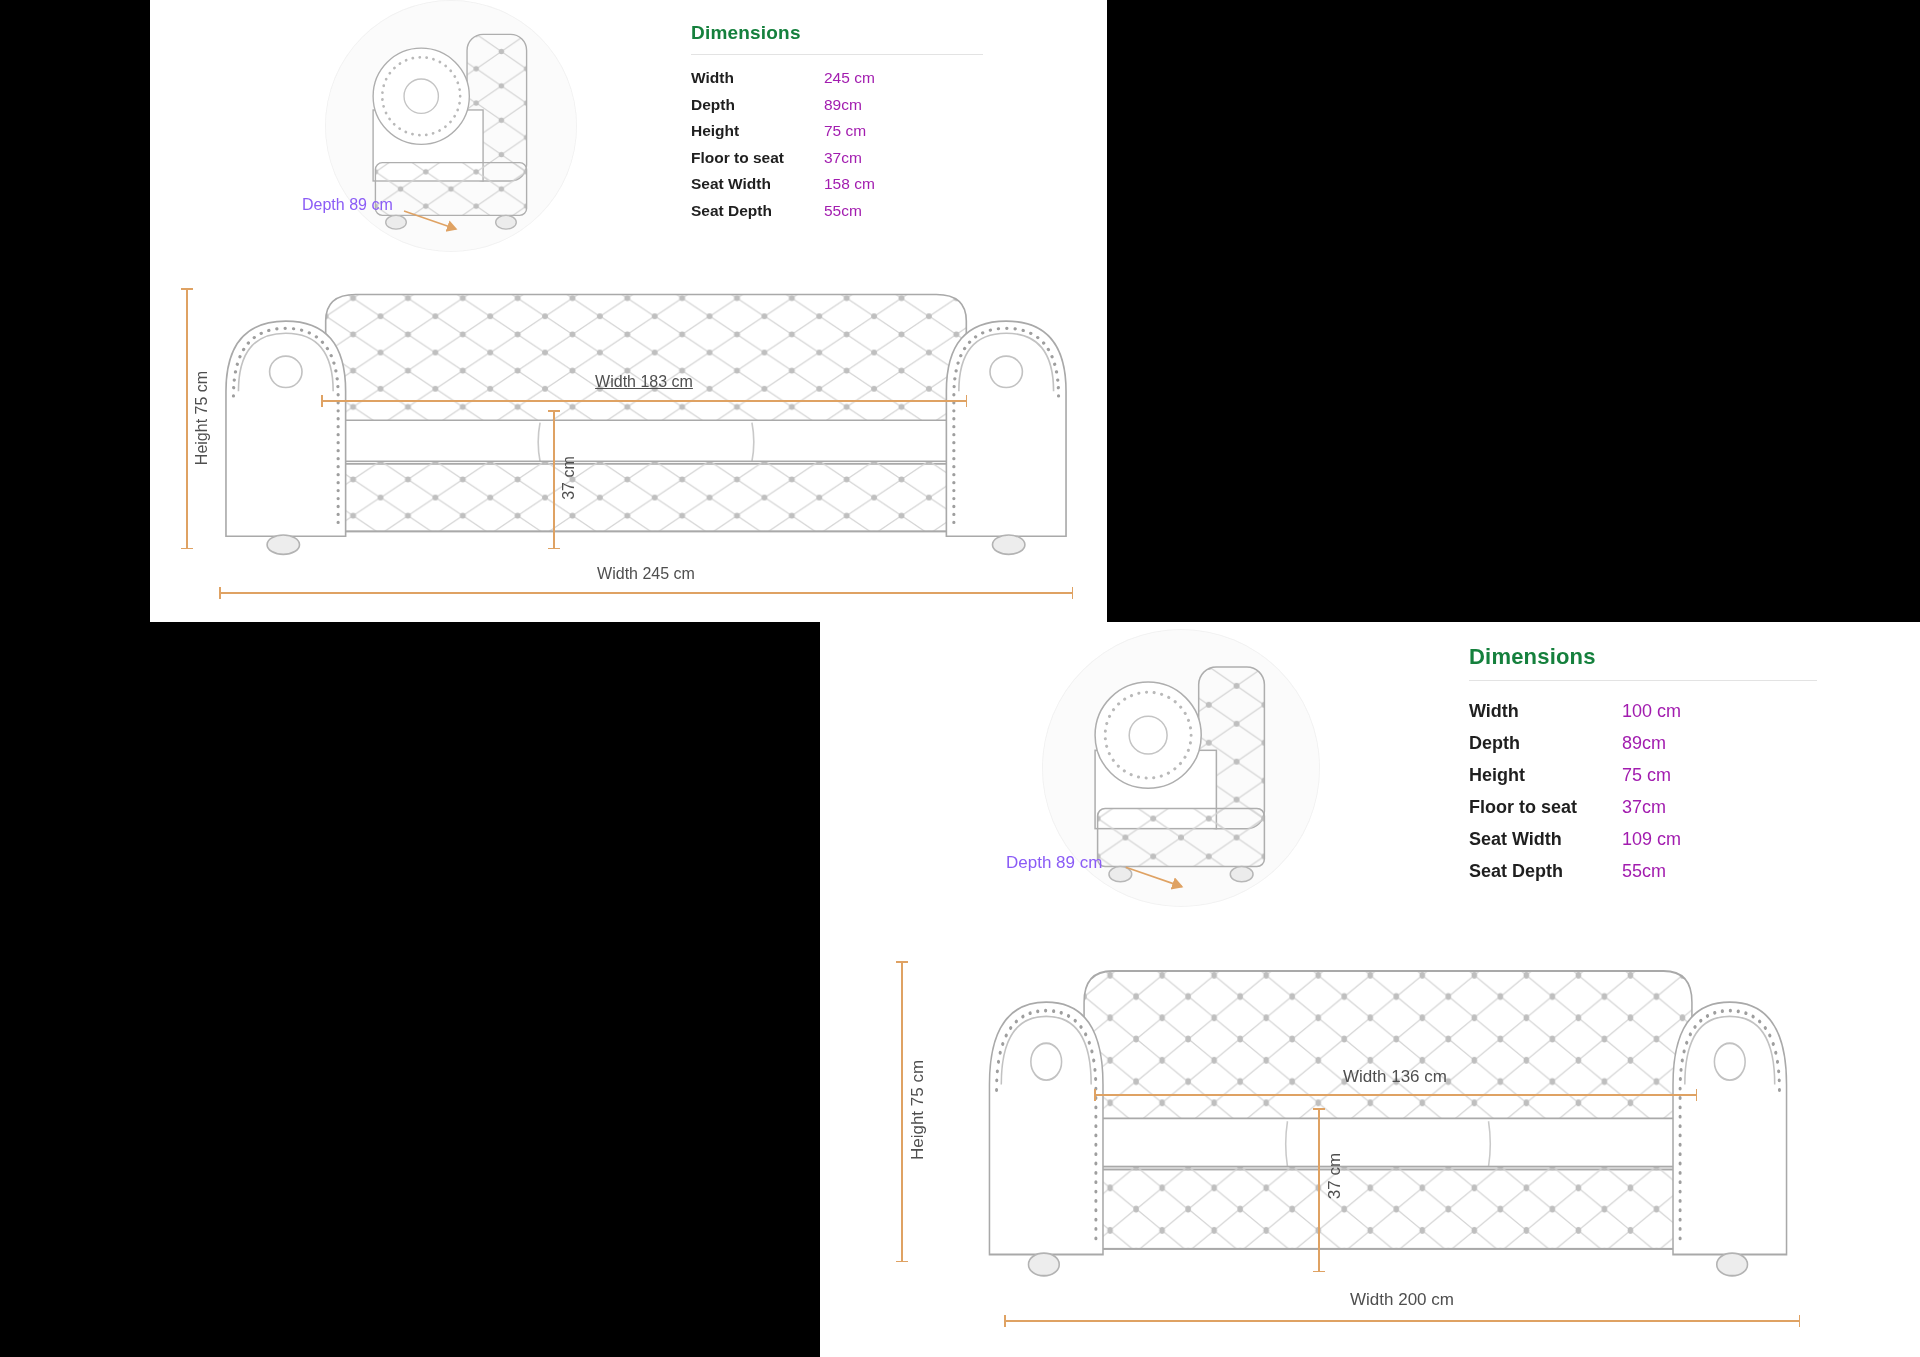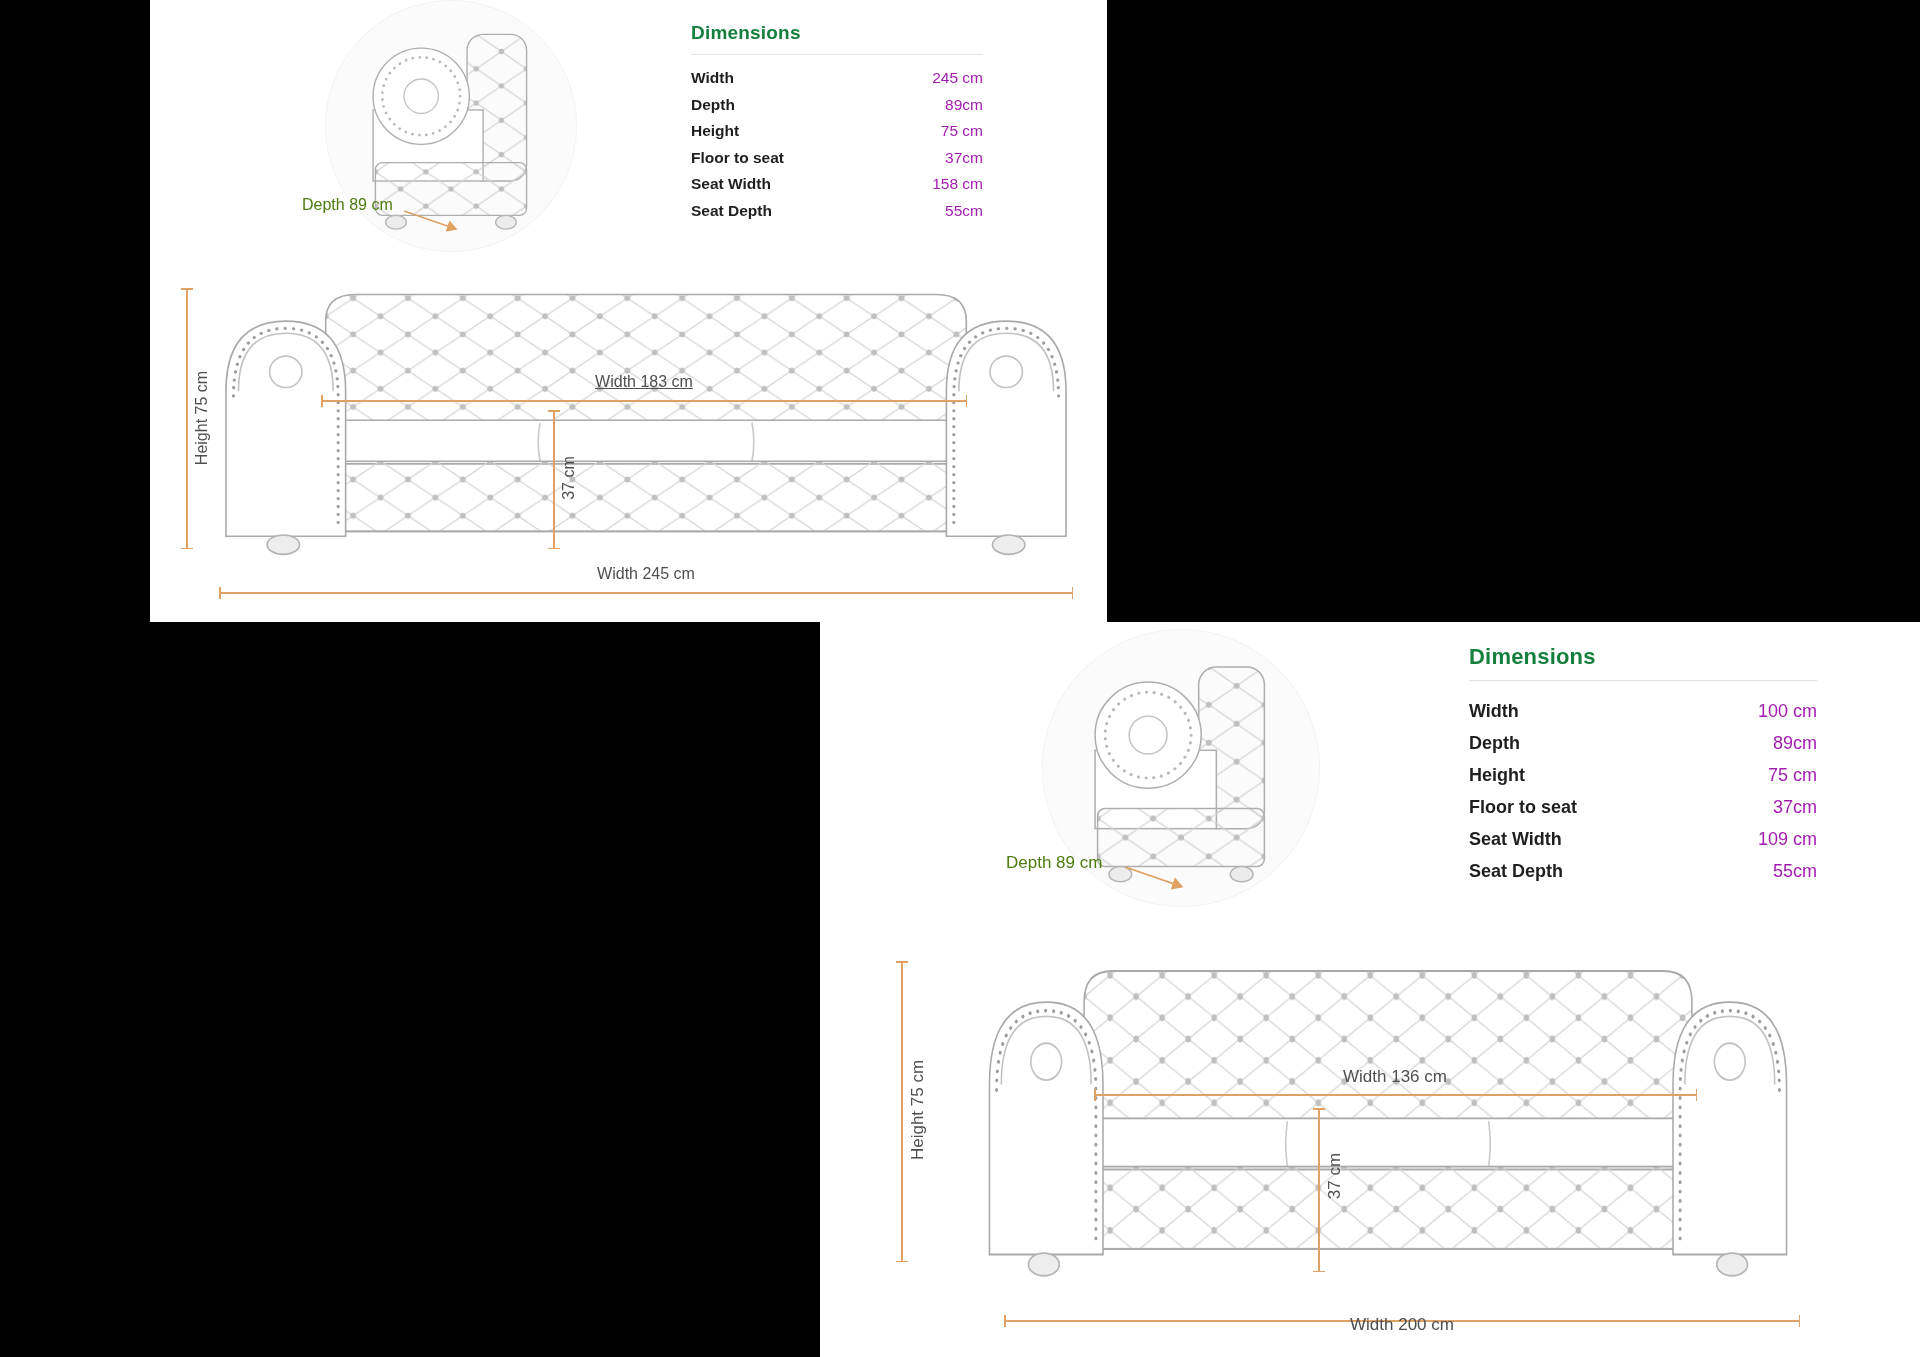--- a/index.html
+++ b/index.html
@@ -9,38 +9,38 @@
 
   .panel { position:absolute; background:var(--color-panel_bg, #fff); }
   .panel-a { left:150px; top:0; width:957px; height:622px; }
   .panel-b { left:820px; top:622px; width:1100px; height:735px; }
 
   .circle-photo { position:absolute; border-radius:50%; background:#fbfbfb; box-shadow: inset 0 0 0 1px #f2f2f2; overflow:hidden; }
   .panel-a .circle-photo { left:175px; top:0; width:252px; height:252px; }
   .panel-b .circle-photo { left:222px; top:7px; width:278px; height:278px; }
   .circle-photo svg { width:100%; height:100%; display:block; }
 
-  .depth-caption { position:absolute; color:#4d7c0f; white-space:nowrap; }
+  .depth-caption { position:absolute; color:#8b5cf6; white-space:nowrap; }
   .panel-a .depth-caption { left:152px; top:196px; font-size:16px; }
   .panel-b .depth-caption { left:186px; top:231px; font-size:17px; }
 
   .depth-arrow { position:absolute; }
   .panel-a .depth-arrow { left:252px; top:208px; width:60px; height:26px; }
   .panel-b .depth-arrow { left:300px; top:242px; width:72px; height:28px; }
 
   .dims { position:absolute; }
   .panel-a .dims { left:541px; top:22px; width:292px; }
   .panel-b .dims { left:649px; top:22px; width:348px; }
   .dims h2 { font-weight:bold; color:#15803d; letter-spacing:.2px; }
   .panel-a .dims h2 { font-size:19px; }
   .panel-b .dims h2 { font-size:22px; }
   .dims .rule { height:1px; background:#e3e3e3; margin-top:10px; }
   .panel-a .spec-rows { margin-top:14px; }
   .panel-b .spec-rows { margin-top:20px; }
-  .spec-row { display:flex; align-items:baseline;justify-content:space-between; }
+  .spec-row { display:flex; align-items:baseline; }
   .panel-a .spec-row { height:26.5px; font-size:15.5px; }
   .panel-b .spec-row { height:32px; font-size:18px; }
   .spec-label { font-weight:bold; color:#1f1f1f; flex:0 0 auto; }
   .panel-a .spec-label { width:133px; }
   .panel-b .spec-label { width:153px; }
   .spec-value { color:#a21caf; }
 
   .sofa-front { position:absolute; }
   .panel-a .sofa-front { left:66px; top:280px; width:860px; height:278px; }
   .panel-b .sofa-front { left:160px; top:332px; width:816px; height:326px; }
@@ -70,21 +70,21 @@
   .panel-a .lbl-width   { left:496px; top:565px; }
 
   
   .panel-b .dim-height  { left:81px;  top:339px; height:301px; }
   .panel-b .lbl-height  { left:98px;  top:488px; }
   .panel-b .dim-seatw   { left:274px; top:472px; width:603px; }
   .panel-b .lbl-seatw   { left:575px; top:445px; }
   .panel-b .dim-mid     { left:498px; top:486px; height:164px; }
   .panel-b .lbl-mid     { left:515px; top:554px; }
   .panel-b .dim-width   { left:184px; top:698px; width:796px; }
-  .panel-b .lbl-width   { left:582px; top:668px;margin-top:25px; }
+  .panel-b .lbl-width   { left:582px; top:668px; }
 </style>
 </head>
 <body>
 
 <div class="stage">
 
   <svg width="0" height="0" style="position:absolute" aria-hidden="true">
     <defs>
       <pattern id="tuftPat" width="44" height="30" patternUnits="userSpaceOnUse">
         <path d="M-4,-3 L22,15 L48,-3 M-4,33 L22,15 L48,33" fill="none" stroke="#d4d4d4" stroke-width="1"></path>

